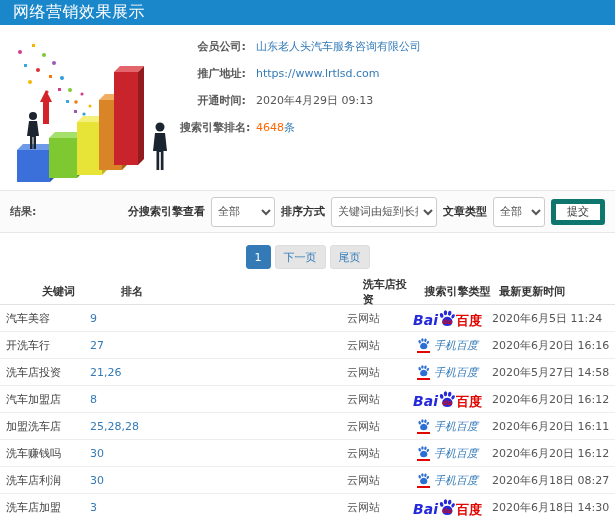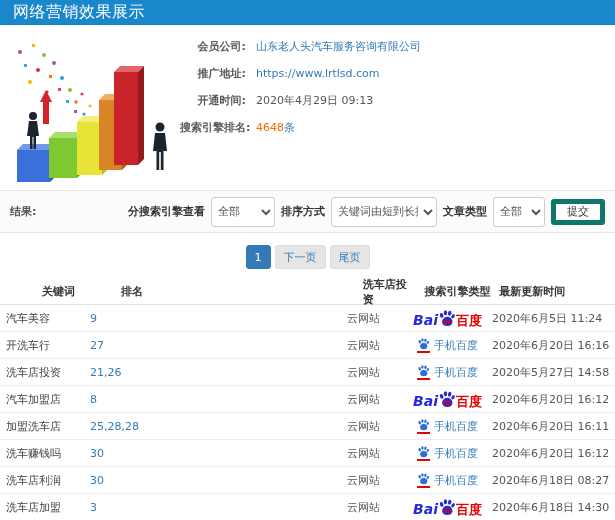--- a/index.html
+++ b/index.html
@@ -48,21 +48,21 @@
   .c-ranktype { width:56px; }
   .c-engine { width:89px; display:flex; justify-content:center; align-items:center; }
   .c-updated { width:123px; }
   .rank-val { color:#337ab7; }
   .muted { color:#555; }
 
   
   .baidu-logo { display:inline-flex; align-items:flex-end; line-height:1; }
   .bd-bai { color:#2529d8; font-weight:bold; font-size:14px; font-style:italic; }
   .bd-cn { color:#e10601; font-weight:bold; font-size:13px; }
-  .mb-logo { display:inline-flex; align-items:center; gap:4px; }
+  .mb-logo { display:inline-flex; align-items:center; gap:4px;font-style:italic; }
   .mb-icon { display:inline-flex; flex-direction:column; align-items:center; }
   .mb-bar { width:13px; height:2px; background:#e10601; margin-top:1px; }
   .mb-text { color:#337ab7; font-size:11px; }
 </style>
 </head>
 <body>
 
 <div class="topbar">
   <span class="title">网络营销效果展示</span>
 </div>

